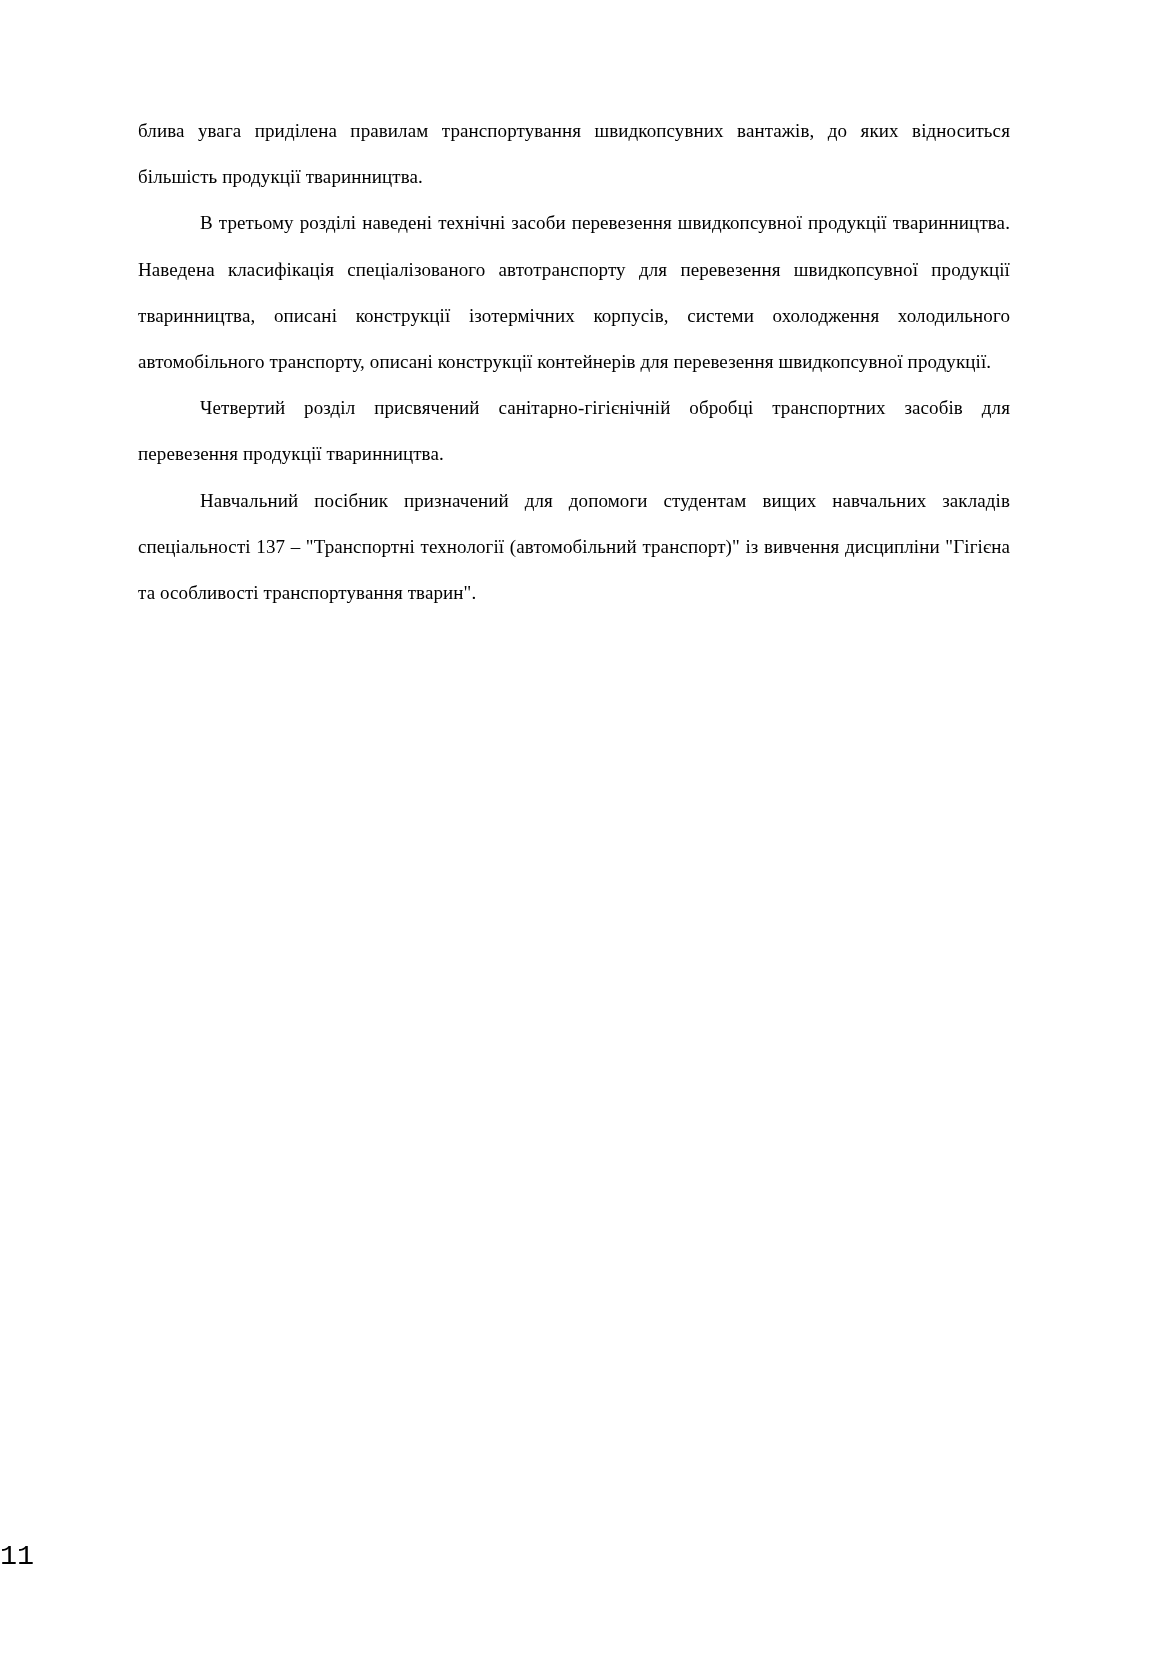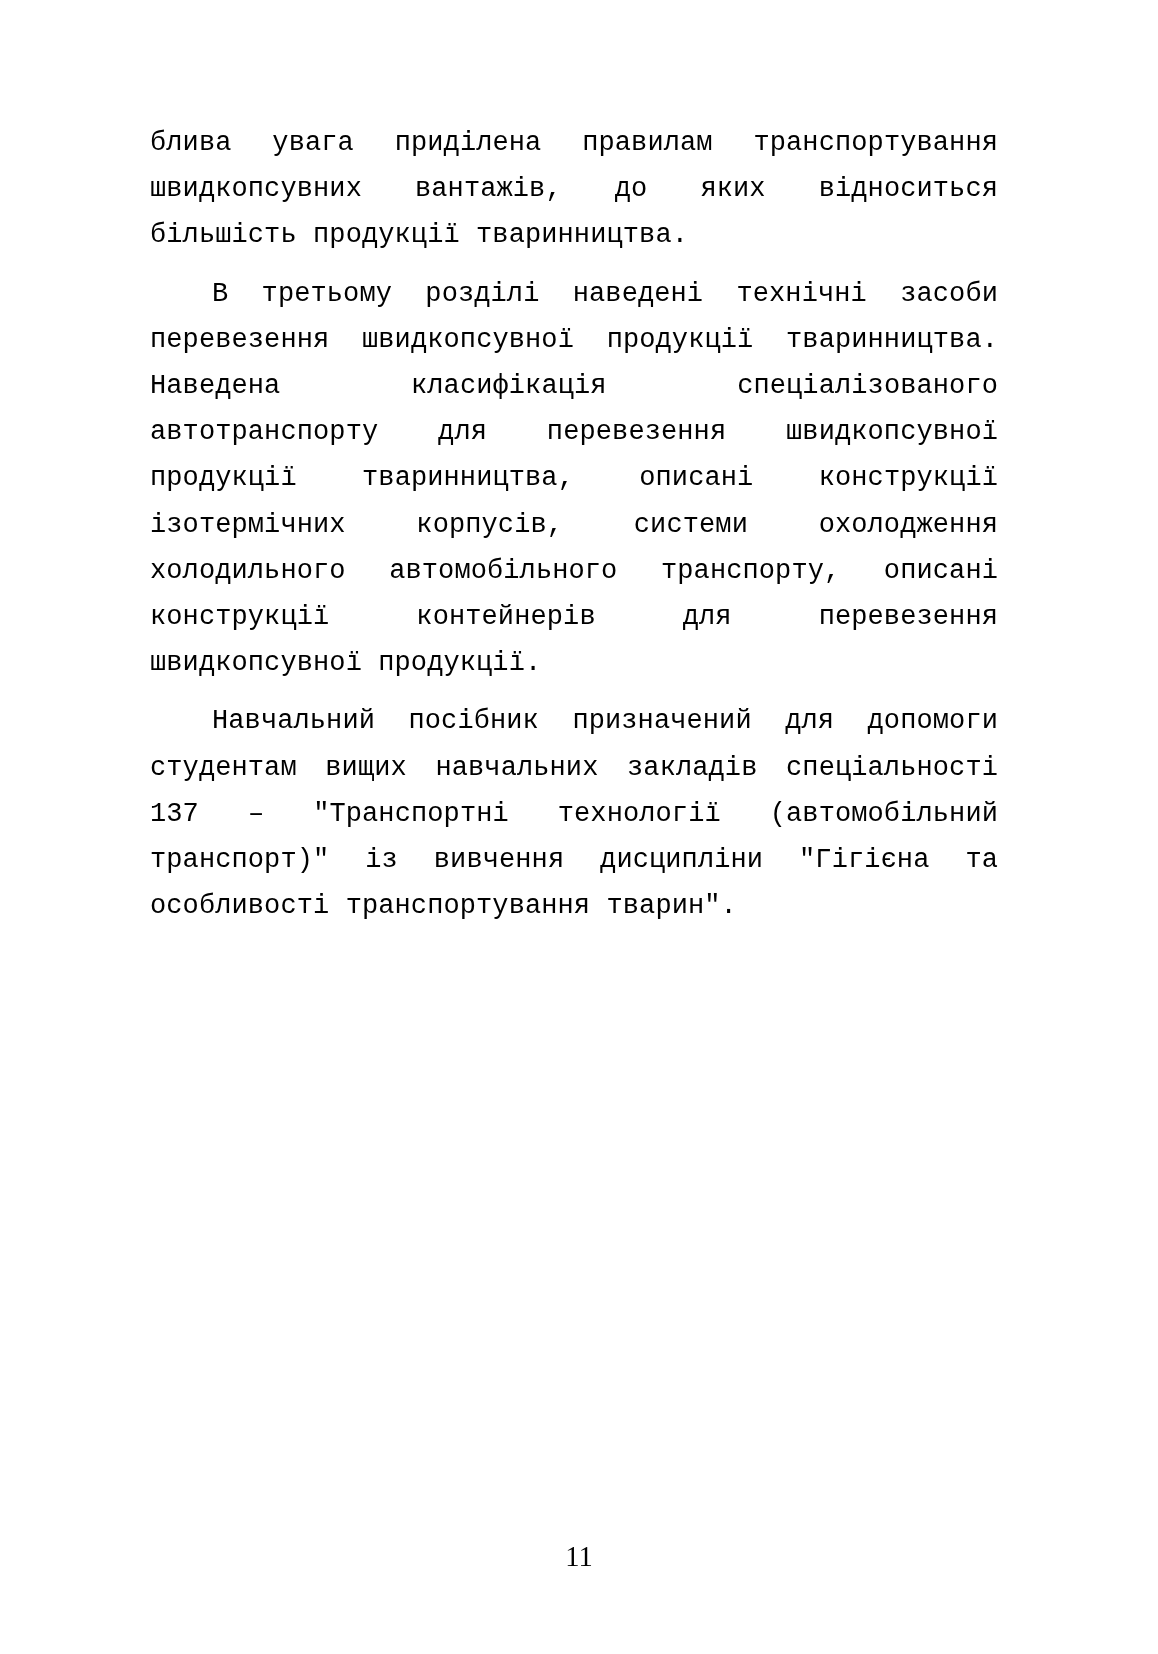--- a/index.html
+++ b/index.html
@@ -20,66 +20,65 @@
     overflow: hidden;
     box-sizing: border-box;
   }
   .text-column {
     position: absolute;
     left: 138px;
     top: 108px;
     width: 872px;
   }
   p.para {
-    margin: 12px;
-    font-size: 27px;
+    margin: 0;
+    font-size: 19px;
     line-height: 46.2px;
     text-align: justify;
     text-justify: inter-word;
     text-indent: 0;
     letter-spacing: 0.1px;
     word-spacing: 0px;
     hyphens: none;
-    font-family: Liberation Mono, monospace;
   }
   p.para.indented {
     text-indent: 62px;
   }
   
   p.para:after {
     content: "";
     display: inline-block;
     width: 100%;
   }
   p.para.noforce:after {
     content: none;
   }
   .page-number {
     position: absolute;
     left: 0;
     right: 0;
     top: 1540px;
-    text-align: center;
     font-size: 28.5px;
     line-height: 34px;
-    font-family: Liberation Serif, serif;
+    font-family: Liberation Mono, monospace;
     color: #000000;
   }
 </style>
 </head>
 <body>
 
 <div class="page">
 
   <div class="text-column">
 
     <p class="para noforce">блива увага приділена правилам транспортування швидкопсувних вантажів, до яких відноситься більшість продукції тваринництва.</p>
 
     <p class="para indented noforce">В третьому розділі наведені технічні засоби перевезення швидкопсувної продукції тваринництва. Наведена класифікація спеціалізованого автотранспорту для перевезення швидкопсувної продукції тваринництва, описані конструкції ізотермічних корпусів, системи охолодження холодильного автомобільного транспорту, описані конструкції контейнерів для перевезення швидкопсувної продукції.</p>
 
+    <p class="para indented noforce">Четвертий розділ присвячений санітарно-гігієнічній обробці транспортних засобів для перевезення продукції тваринництва.</p>
 
     <p class="para indented noforce">Навчальний посібник призначений для допомоги студентам вищих навчальних закладів спеціальності 137 – "Транспортні технології (автомобільний транспорт)" із вивчення дисципліни "Гігієна та особливості транспортування тварин".</p>
 
   </div>
 
   <div class="page-number">11</div>
 
 </div>
 
 </body></html>

